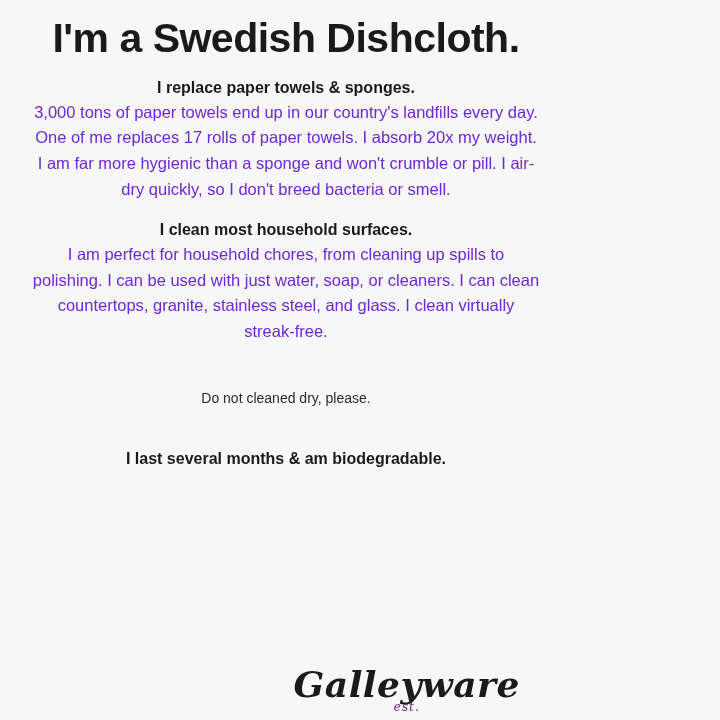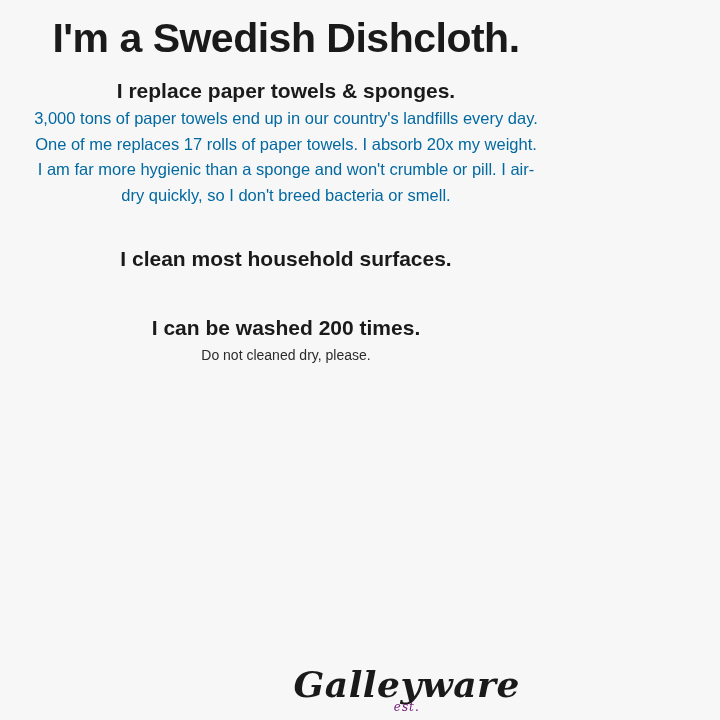--- a/index.html
+++ b/index.html
@@ -33,43 +33,43 @@
     margin: 10px 0 14px 0;
     color: #1a1a1a;
   }
   .section {
     width: 100%;
     max-width: 610px;
     text-align: center;
     margin-bottom: 18px;
   }
   .section-title {
-    font-size: 21px;
+    font-size: 16px;
     font-weight: bold;
     line-height: 1.25;
     margin: 0 0 2px 0;
     color: #1a1a1a;
   }
   .section-body {
     font-size: 16.5px;
     line-height: 1.55;
     margin: 0;
-    color: #0369a1;
+    color: #6d28d9;
   }
   .section-note {
     font-size: 14px;
     line-height: 1.5;
     margin: 4px 0 0 0;
     color: #2b2b2b;
   }
   .italic {
     font-style: italic;
   }
   .sec-1 { margin-top: 2px; }
-  .sec-2 { margin-top: 20px; }
+  .sec-2 { }
   .sec-3 { margin-top: 22px; }
   .sec-4 { margin-top: 22px; }
   .brand {
     position: absolute;
     right: 52px;
     bottom: 6px;
     text-align: center;
   }
   .brand-name {
     font-family: "DejaVu Serif", serif;
@@ -96,28 +96,29 @@
 
   <h1 class="main-title">I'm a Swedish Dishcloth.</h1>
 
   <div class="section sec-1">
     <div class="section-title">I replace paper towels &amp; sponges.</div>
     <p class="section-body">3,000 tons of paper towels end up in our country's landfills every day. One of me replaces 17 rolls of paper towels. I absorb 20x my weight. I am far more hygienic than a sponge and won't crumble or pill. I air-dry quickly, so I don't breed bacteria or smell.</p>
   </div>
 
   <div class="section sec-2">
     <div class="section-title">I clean most household surfaces.</div>
+    <p class="section-body">I am perfect for household chores, from cleaning up spills to polishing. I can be used with just water, soap, or cleaners. I can clean countertops, granite, stainless steel, and glass. I clean virtually streak-free.</p>
   </div>
 
   <div class="section sec-3">
-    <div class="section-title">I can be washed 200 times.</div>
     <p class="section-note">Do not cleaned dry, please.</p>
   </div>
 
   <div class="section sec-4">
+    <div class="section-title">I last several months &amp; am biodegradable.</div>
   </div>
 
   <div class="brand">
     <div class="brand-name">Galleyware</div>
     <div class="brand-sub">est.</div>
   </div>
 
 </div>
 
 </body></html>

